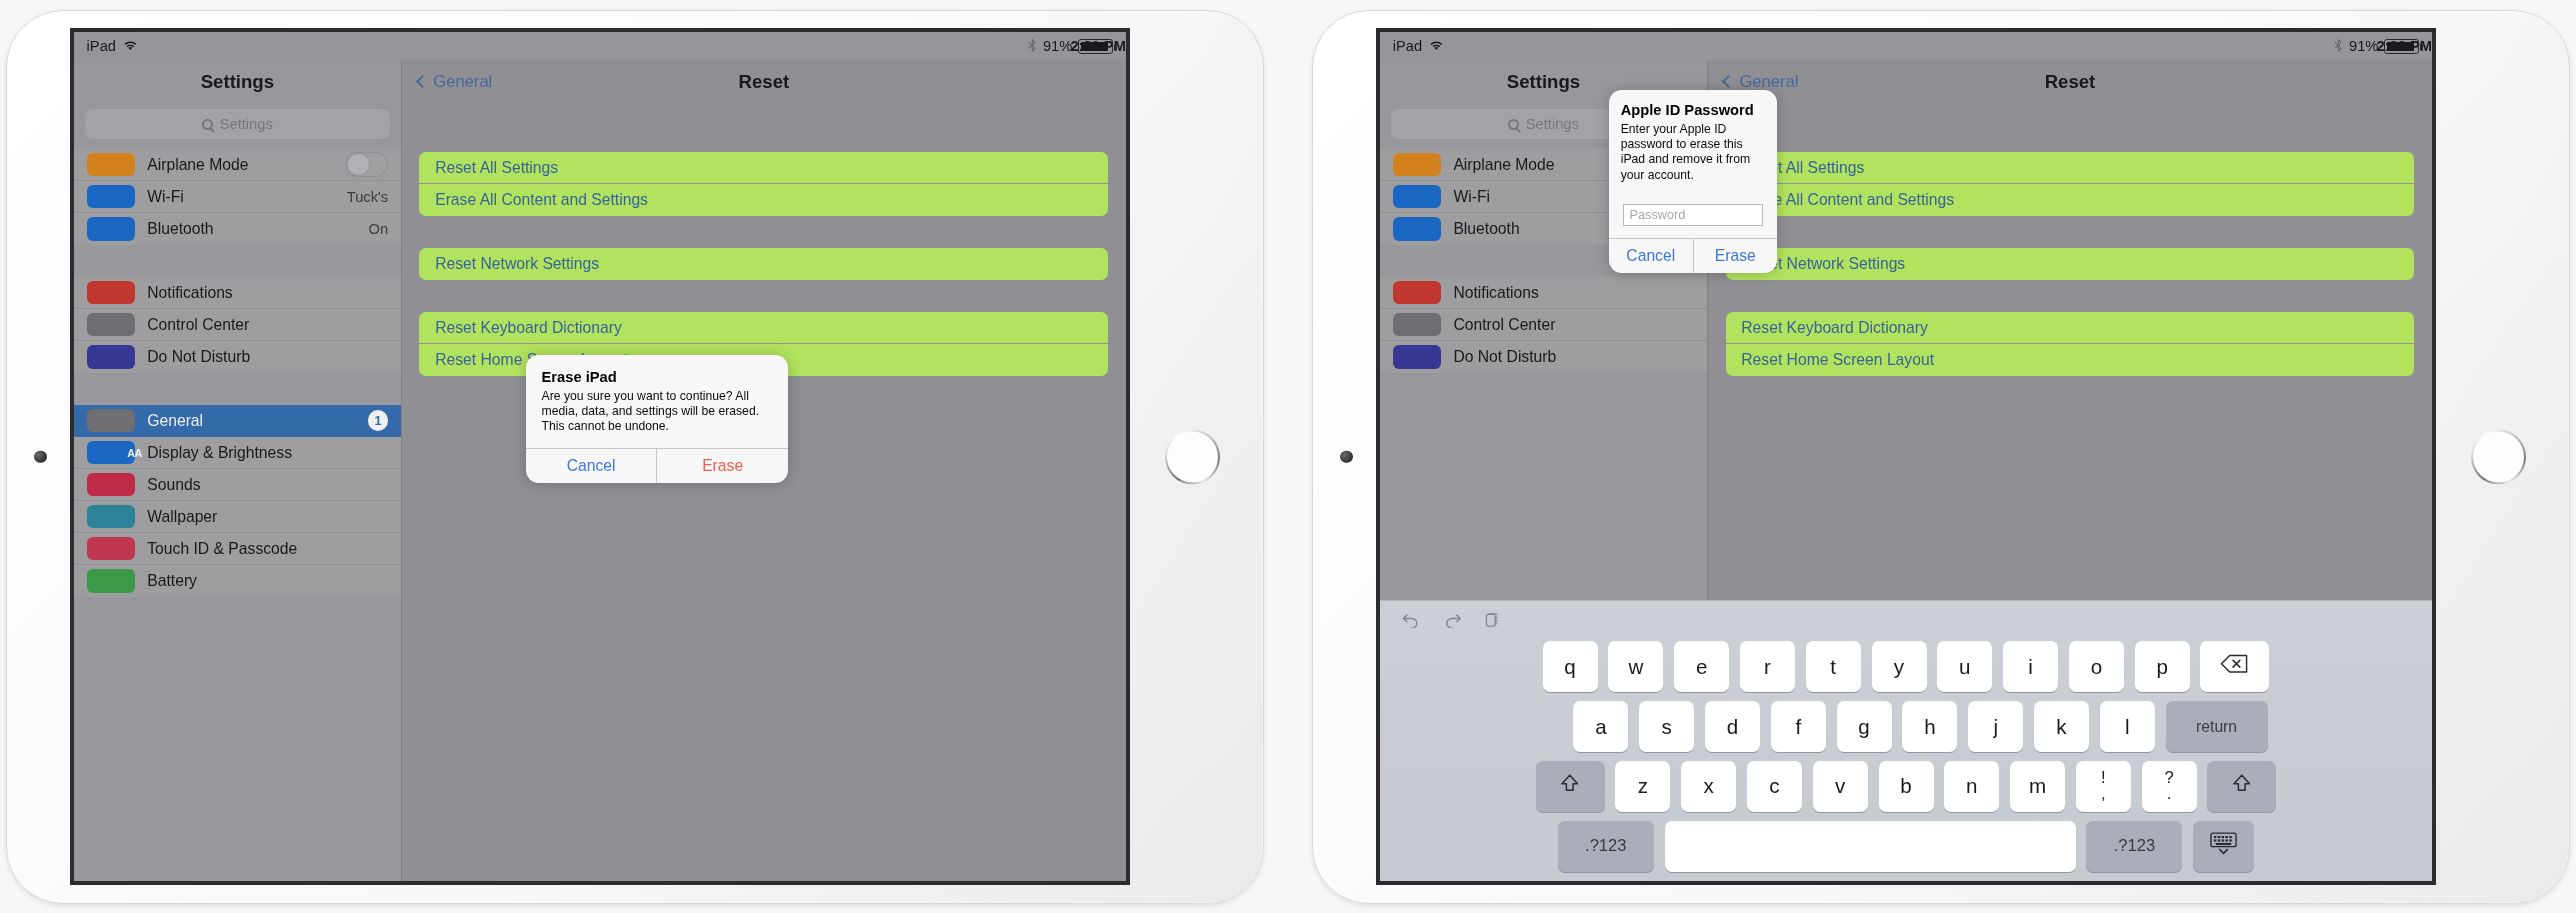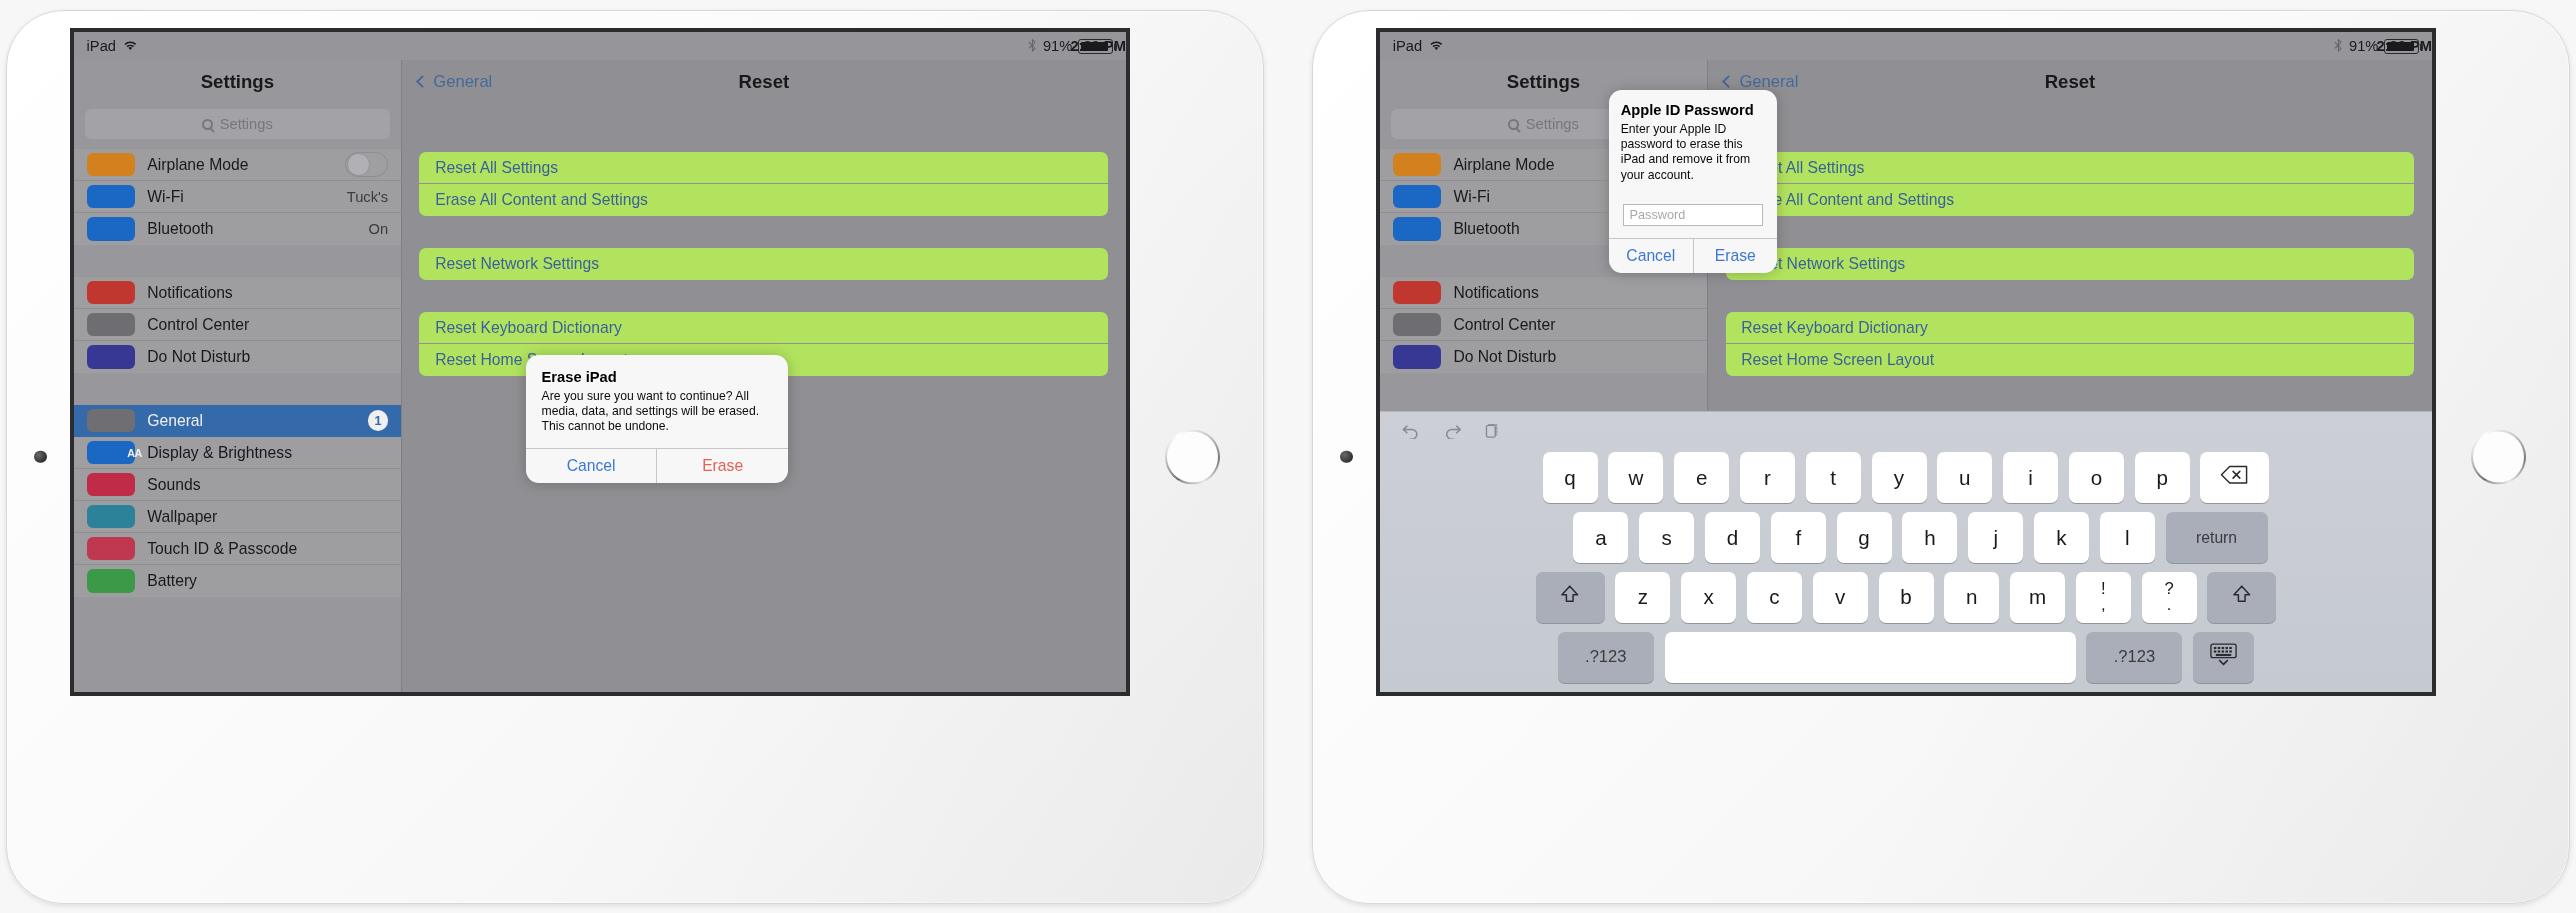--- a/index.html
+++ b/index.html
@@ -29,21 +29,21 @@
   .bezel-sheen {
     position:absolute; inset:0; border-radius:57px;
     background: linear-gradient(115deg, rgba(255,255,255,0) 55%, rgba(0,0,0,0.035) 100%);
     pointer-events:none;
   }
 
   
   .screen {
     position: absolute;
     left: 63px; top: 17.6px;
-    width: 1060px; height: 668px;
+    width: 1060px; height: 857px;
     background: #9a9a9e;
     border: 4.9px solid #2c2c2e;
     overflow: hidden;
   }
 
   
   .home-btn {
     position: absolute;
     right: 43px; top: 50%;
     transform: translateY(-50%);

